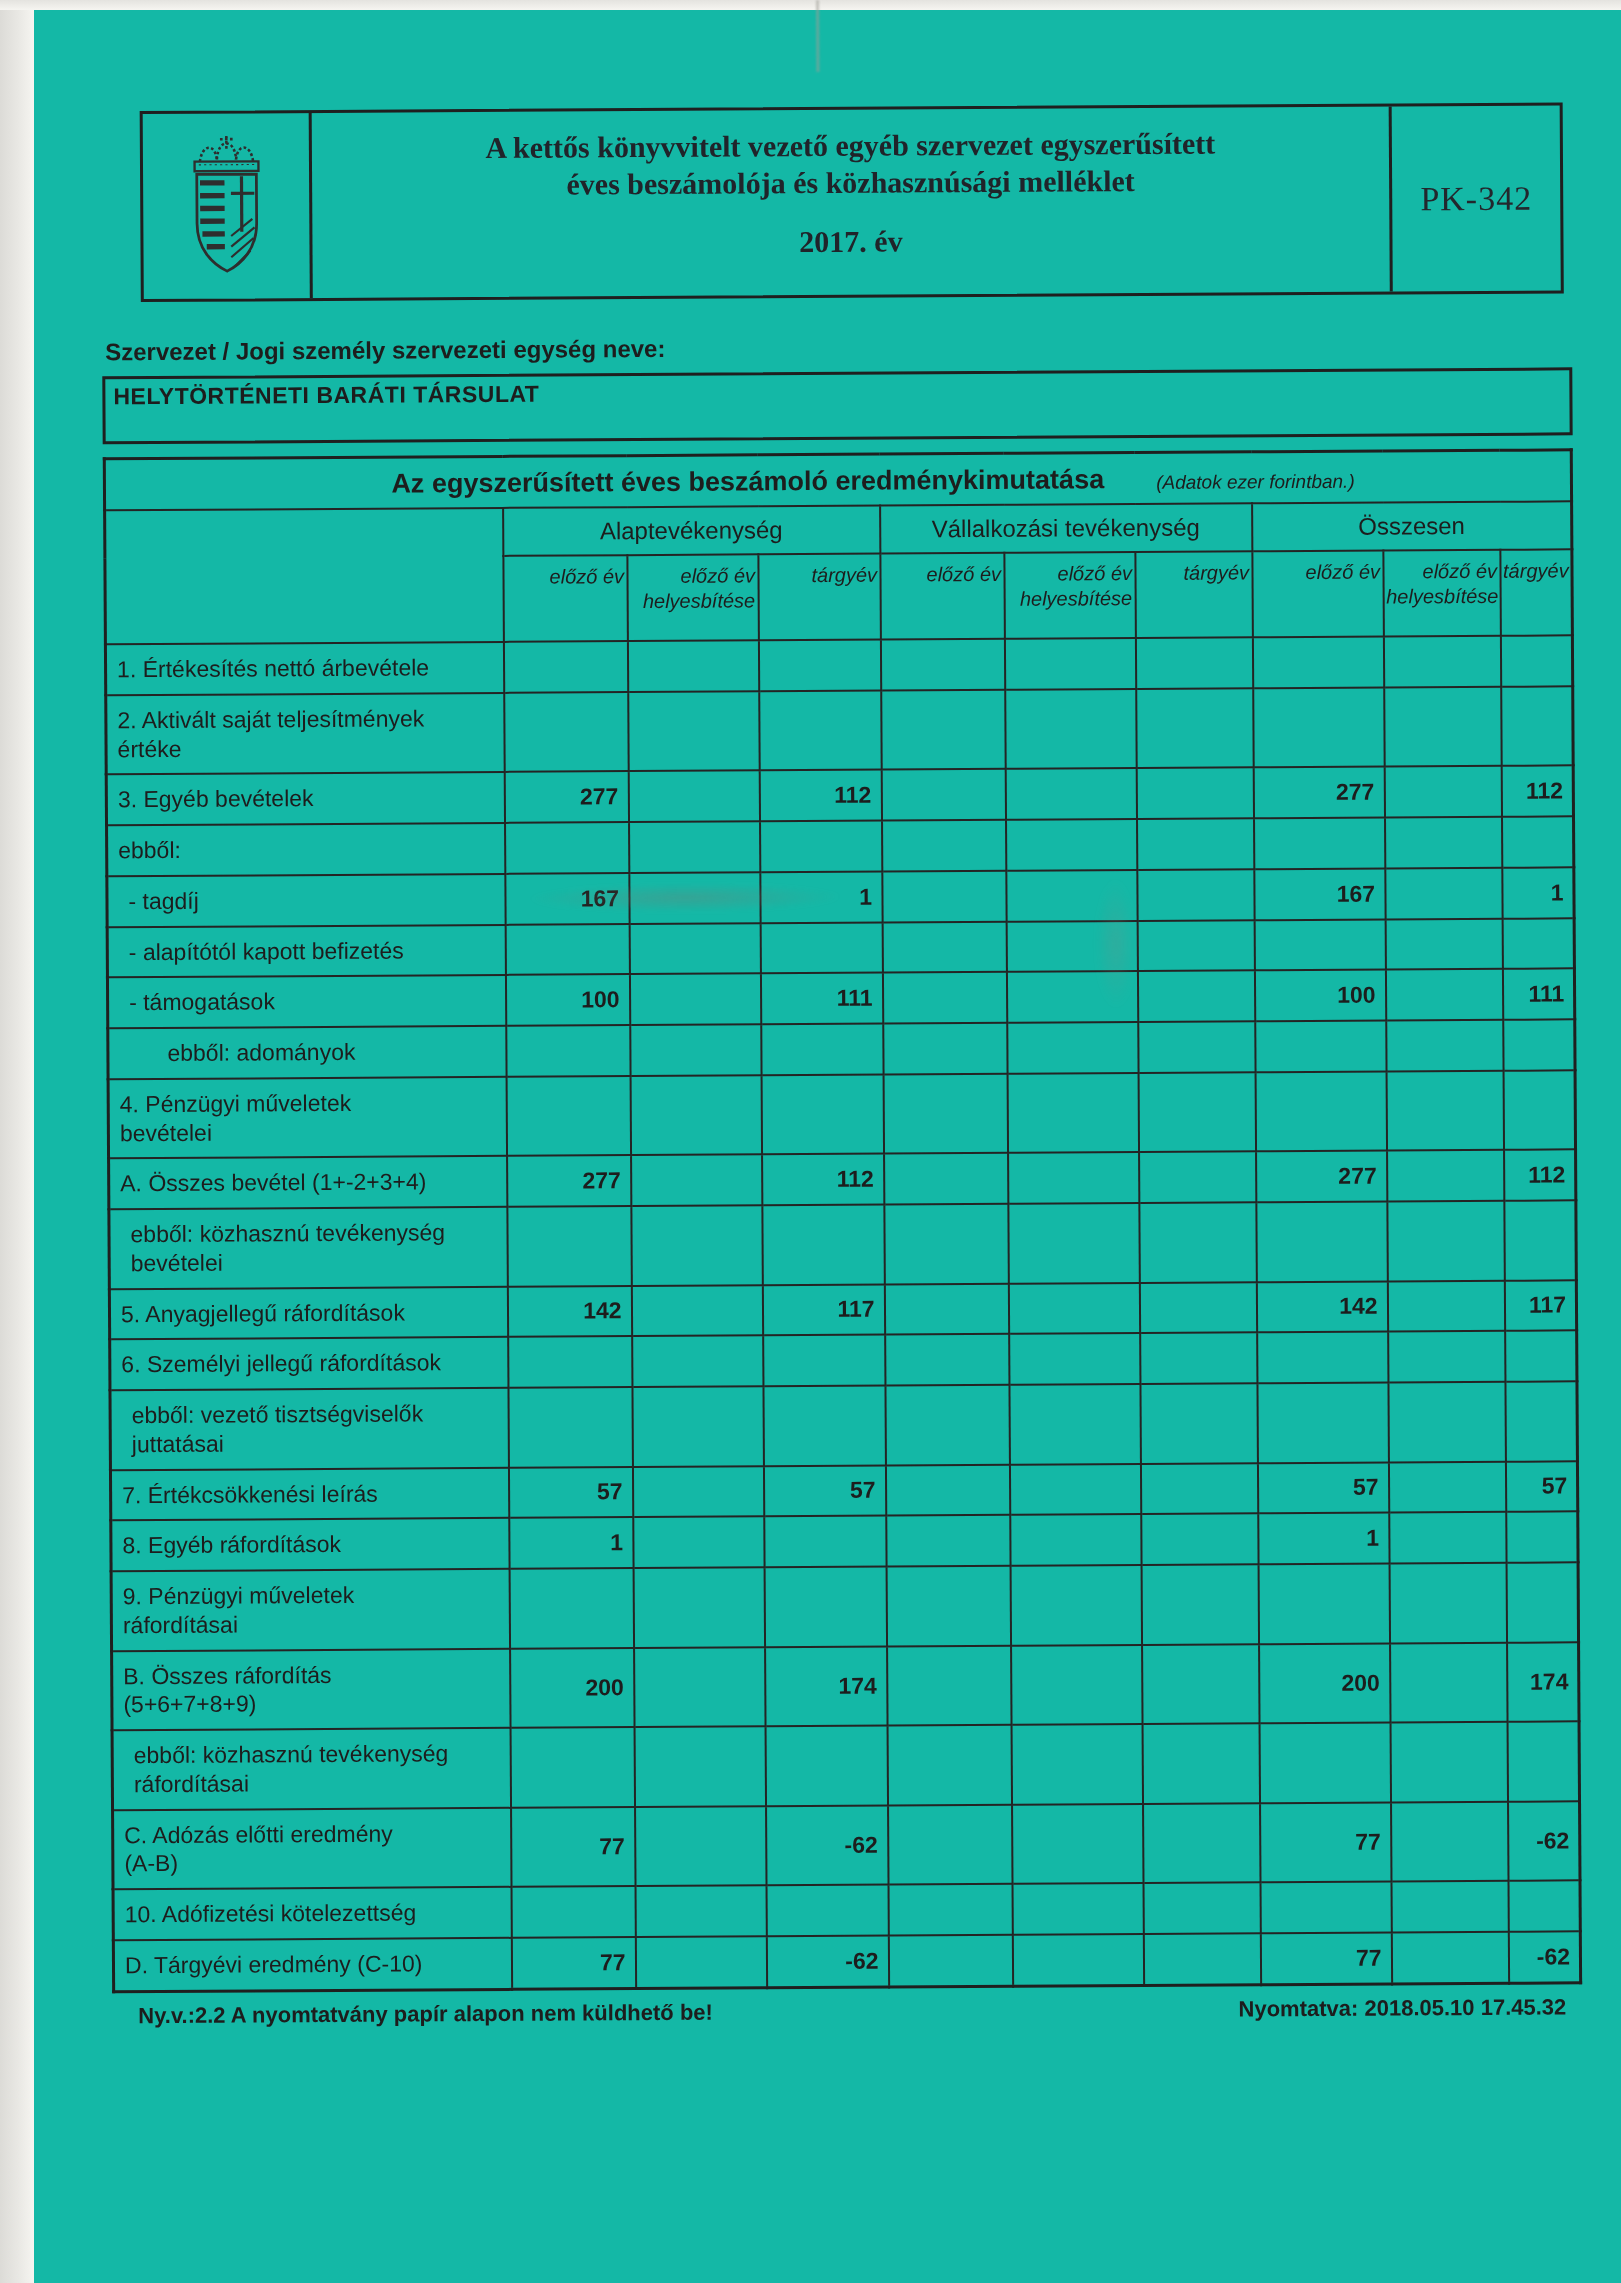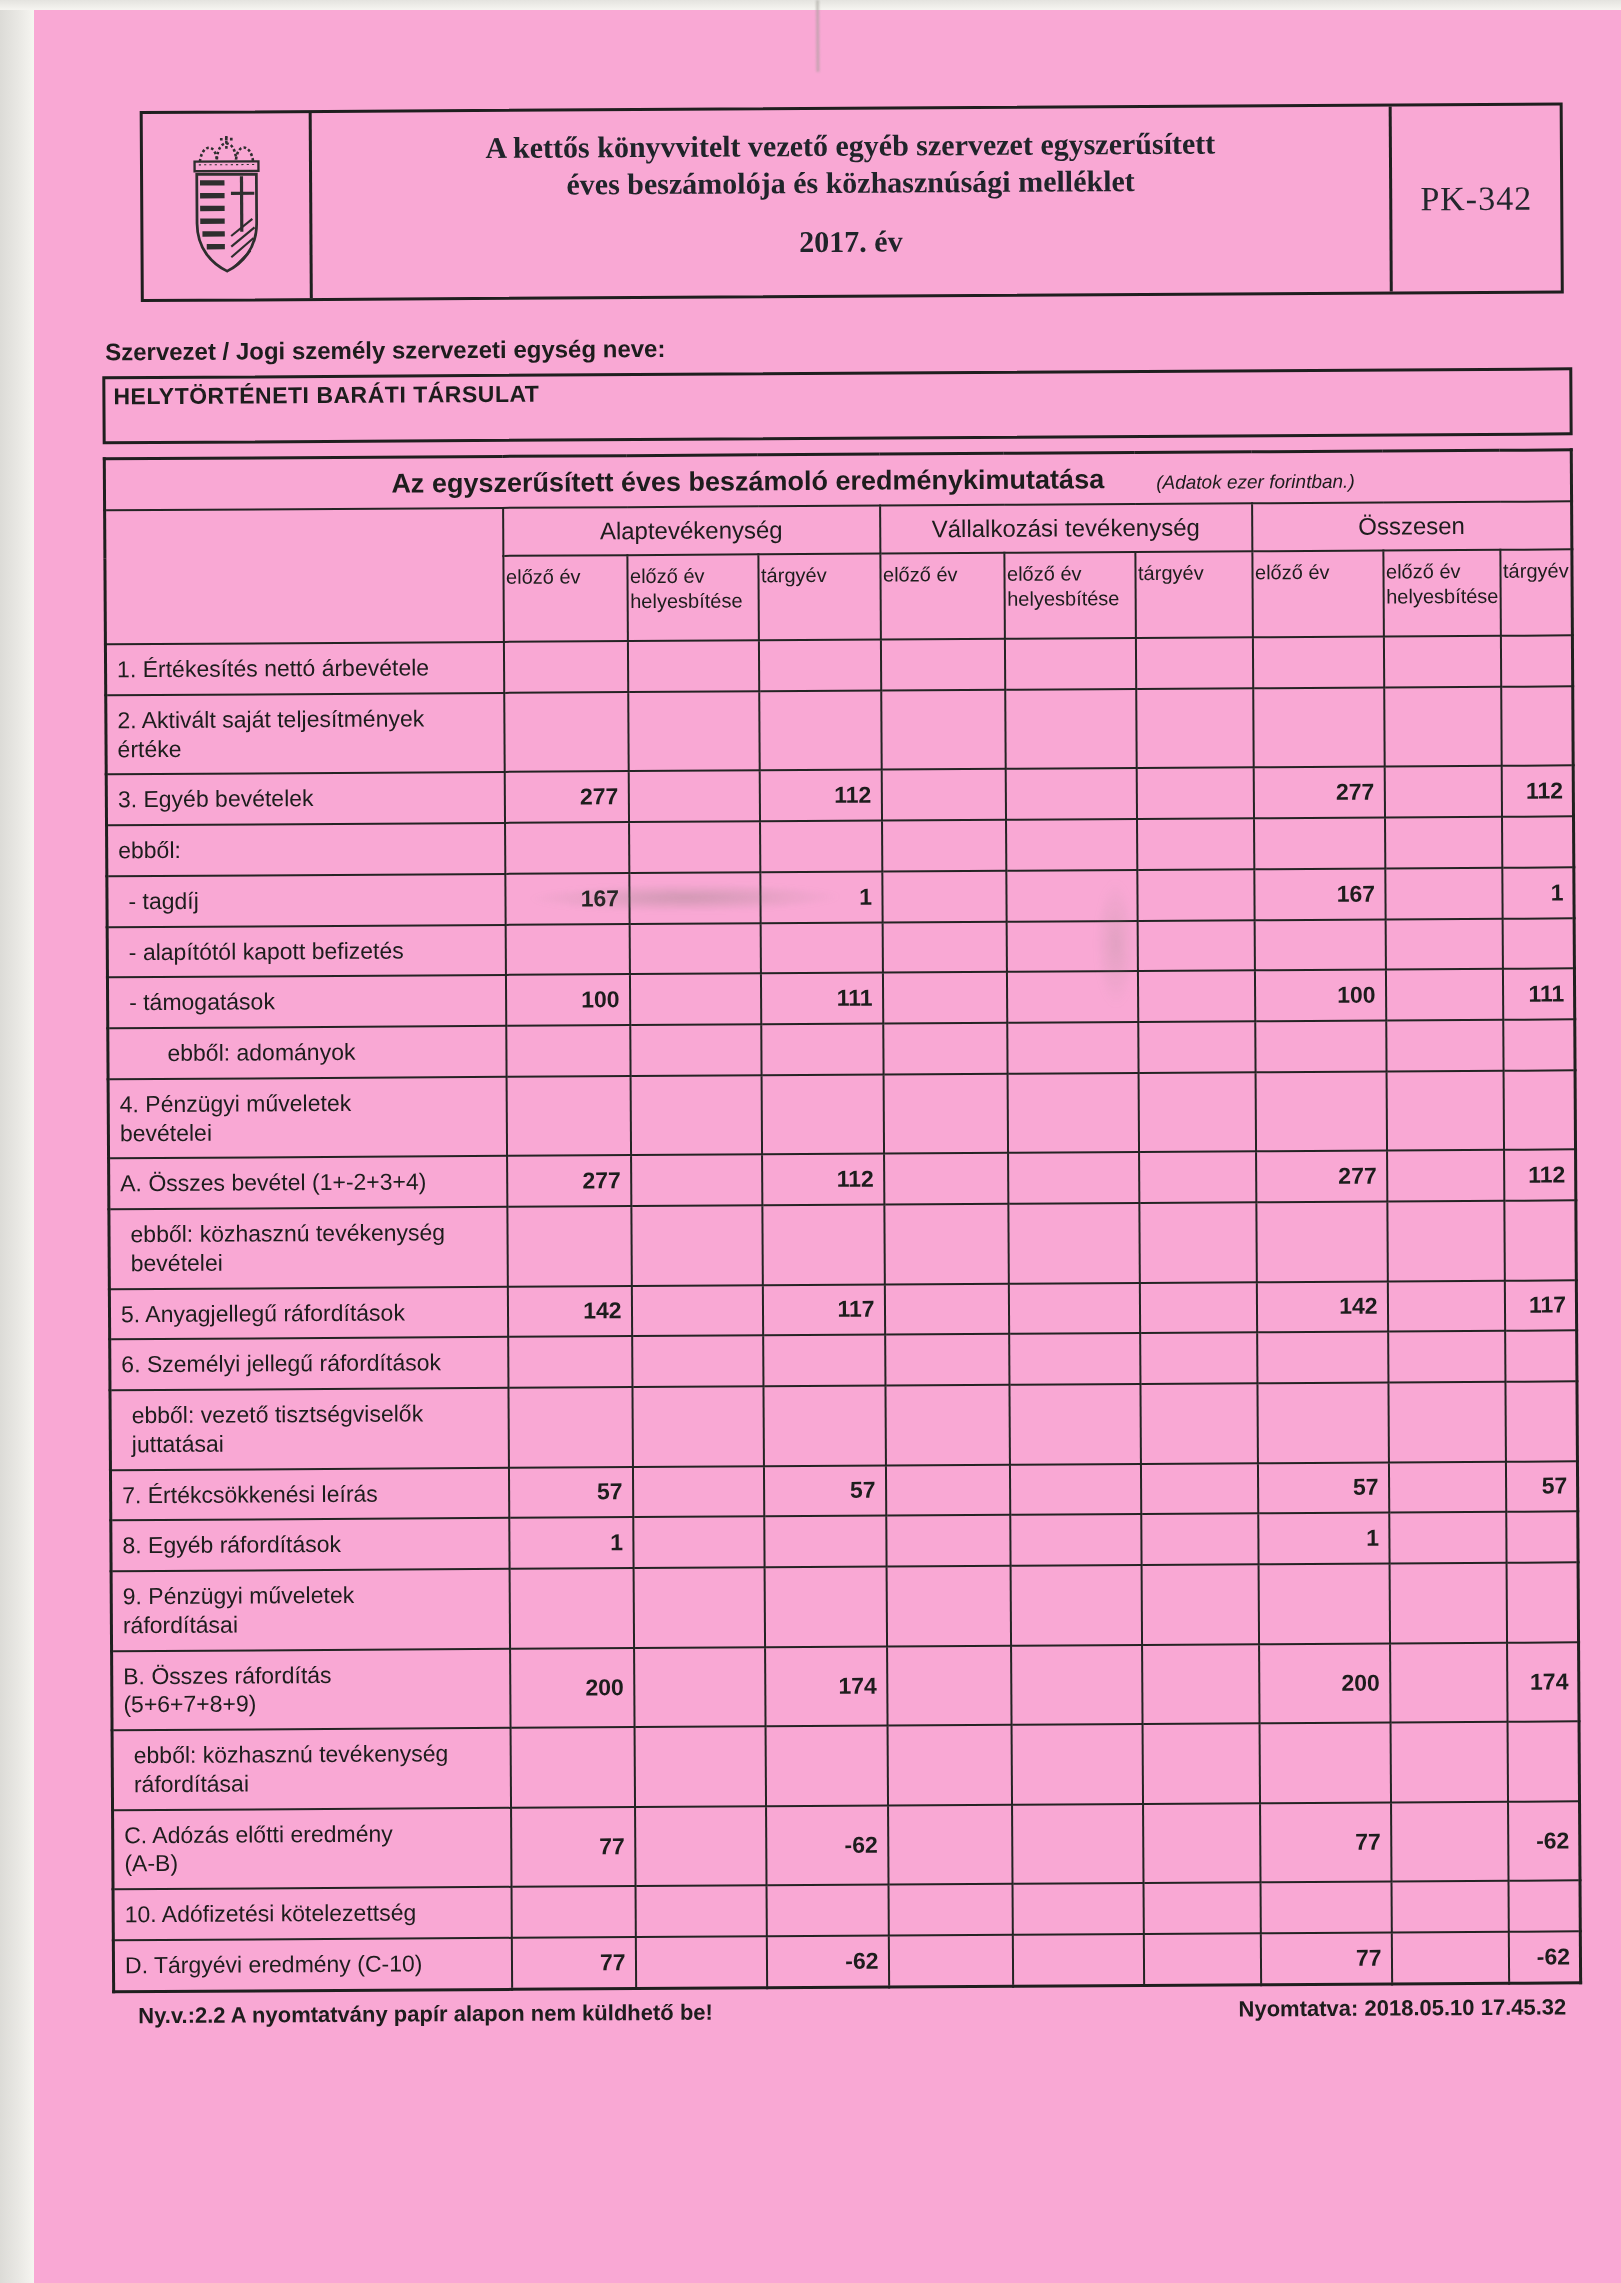--- a/index.html
+++ b/index.html
@@ -2,21 +2,21 @@
 <html><head>
 <meta charset="utf-8">
 <style>
   html,body{margin:0;padding:0;}
   body{
     width:1622px;height:2284px;position:relative;overflow:hidden;
     background:#efeeeb;
     font-family:"Liberation Sans", sans-serif;
     color:#1d1d1d;
   }
-  .paper{position:absolute;inset:0;background:#f9a8d4;}
+  .paper{position:absolute;inset:0;background:#14b8a6;}
   .edge-left{position:absolute;left:0;top:0;width:34px;height:100%;
     background:linear-gradient(90deg,#dcdbd7 0%,#e9e8e4 55%,#f6f5f1 100%);}
   .edge-top{position:absolute;left:0;top:0;width:100%;height:10px;
     background:linear-gradient(180deg,#e4e3df,#f6f5f1);}
   .skew{position:absolute;inset:0;transform:rotate(-0.35deg);transform-origin:50% 0;}
 
   
   .header-box{position:absolute;left:139px;top:107px;width:1423px;height:191px;
     border:3px solid #1f1f1f;display:flex;box-sizing:border-box;background:transparent;}
   .logo-cell{width:169px;border-right:3px solid #1f1f1f;display:flex;
@@ -43,22 +43,22 @@
   table.report th,table.report td{border:2px solid #242424;box-sizing:border-box;}
   .c0{width:398px}.c1{width:124px}.c2{width:131px}.c3{width:122px}.c4{width:124px}
   .c5{width:131px}.c6{width:117px}.c7{width:131px}.c8{width:117px}.c9{width:72px}
   th.ttl{padding:10px 0 8px 0;}
   .ttl-flex{display:flex;justify-content:center;align-items:flex-end;gap:52px;
     padding-left:70px;}
   .ttl-main{font-weight:bold;font-size:27px;}
   .unit-note{font-style:italic;font-weight:400;font-size:19px;padding-bottom:1px;}
   th.corner{background:transparent;}
   th.group{font-weight:400;font-size:24px;padding:9px 4px;}
-  th.sub{font-weight:400;font-size:20px;vertical-align:top;
-    padding:8px 2px 26px 2px;white-space:pre-line;line-height:1.25;text-align:left;}
+  th.sub{font-weight:400;font-style:italic;font-size:20px;vertical-align:top;
+    padding:8px 2px 26px 2px;white-space:pre-line;line-height:1.25;text-align:right;}
   td.lbl{font-size:23px;line-height:1.25;padding:10px 6px 10px 10px;
     white-space:pre-line;vertical-align:middle;}
   td.lbl.ind1{padding-left:20px;}
   td.lbl.ind2{padding-left:58px;}
   td.val{font-weight:bold;font-size:23px;text-align:right;padding:6px 9px 6px 2px;
     vertical-align:middle;}
 
   
   .footer-row{display:flex;justify-content:space-between;margin-top:10px;
     font-weight:bold;font-size:22px;}

